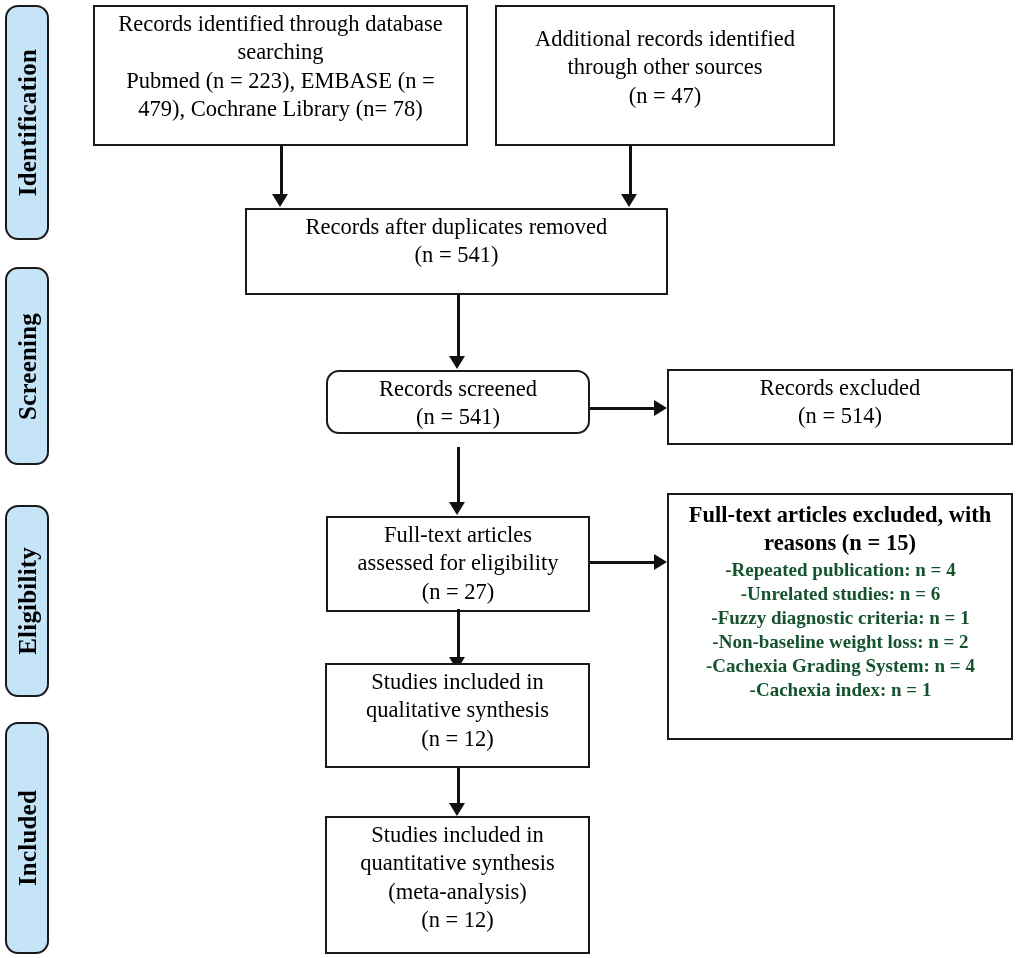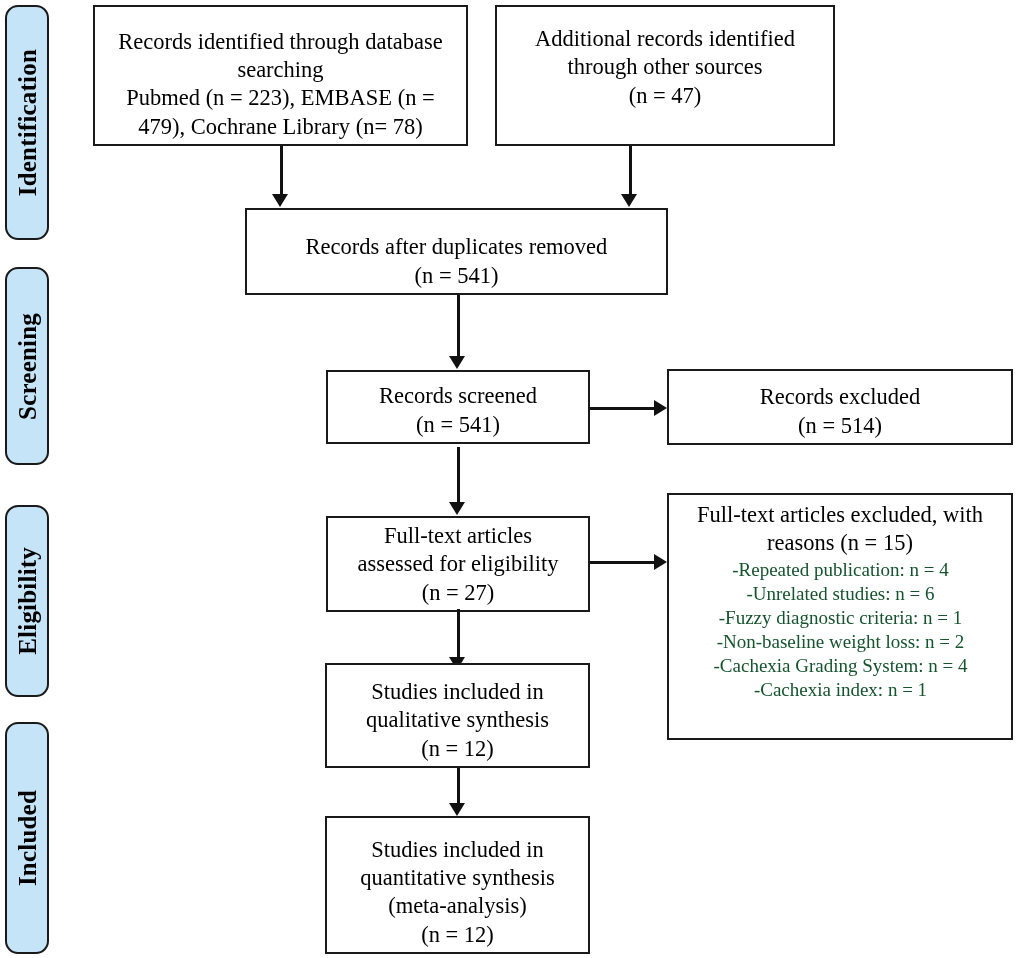--- a/index.html
+++ b/index.html
@@ -46,21 +46,21 @@
     color: #000;
   }
 
   
   .flow-box {
     position: absolute;
     background: #ffffff;
     border: 2.5px solid #1a1a1a;
     box-sizing: border-box;
     display: flex;
-    align-items: flex-end;
+    align-items: flex-start;
     justify-content: center;
     text-align: center;
     padding: 3px 8px;
   }
   .flow-box .box-text {
     font-family: "Liberation Serif", "DejaVu Serif", serif;
     font-size: 22.5px;
     line-height: 1.26;
     white-space: pre-line;
     color: #000;
@@ -165,21 +165,21 @@
   <div class="arrow-down" style="left:621px; top:194px;"></div>
 
   <div class="flow-box" style="left:245px; top:208px; width:423px; height:87px;">
     <span class="box-text">Records after duplicates removed
 (n = 541)</span>
   </div>
 
   <div class="conn-v" style="left:457px; top:295px; height:62px;"></div>
   <div class="arrow-down" style="left:449px; top:356px;"></div>
 
-  <div class="flow-box" style="left:326px; top:370px; width:264px; height:74px;">
+  <div class="flow-box" style="left:326px; top:370px; width:264px; height:64px;border-radius:13px;">
     <span class="box-text">Records screened
 (n = 541)</span>
   </div>
 
   <div class="conn-h" style="left:590px; top:407px; width:66px;"></div>
   <div class="arrow-right" style="left:654px; top:400px;"></div>
 
   <div class="flow-box" style="left:667px; top:369px; width:346px; height:76px;">
     <span class="box-text">Records excluded
 (n = 514)</span>
@@ -190,21 +190,21 @@
 
   <div class="flow-box" style="left:326px; top:516px; width:264px; height:96px;">
     <span class="box-text">Full-text articles
 assessed for eligibility
 (n = 27)</span>
   </div>
 
   <div class="conn-h" style="left:590px; top:561px; width:66px;"></div>
   <div class="arrow-right" style="left:654px; top:554px;"></div>
 
-  <div class="reasons-box" style="left:667px; top:493px; width:346px; height:247px;">
+  <div class="reasons-box" style="left:667px; top:493px; width:346px; height:247px;font-weight:bold;">
     <div class="reasons-head">Full-text articles excluded, with
 reasons (n = 15)</div>
     <div class="reason-line">-Repeated publication: n = 4</div>
     <div class="reason-line">-Unrelated studies: n = 6</div>
     <div class="reason-line">-Fuzzy diagnostic criteria: n = 1</div>
     <div class="reason-line">-Non-baseline weight loss: n = 2</div>
     <div class="reason-line">-Cachexia Grading System: n = 4</div>
     <div class="reason-line">-Cachexia index: n = 1</div>
   </div>
 

